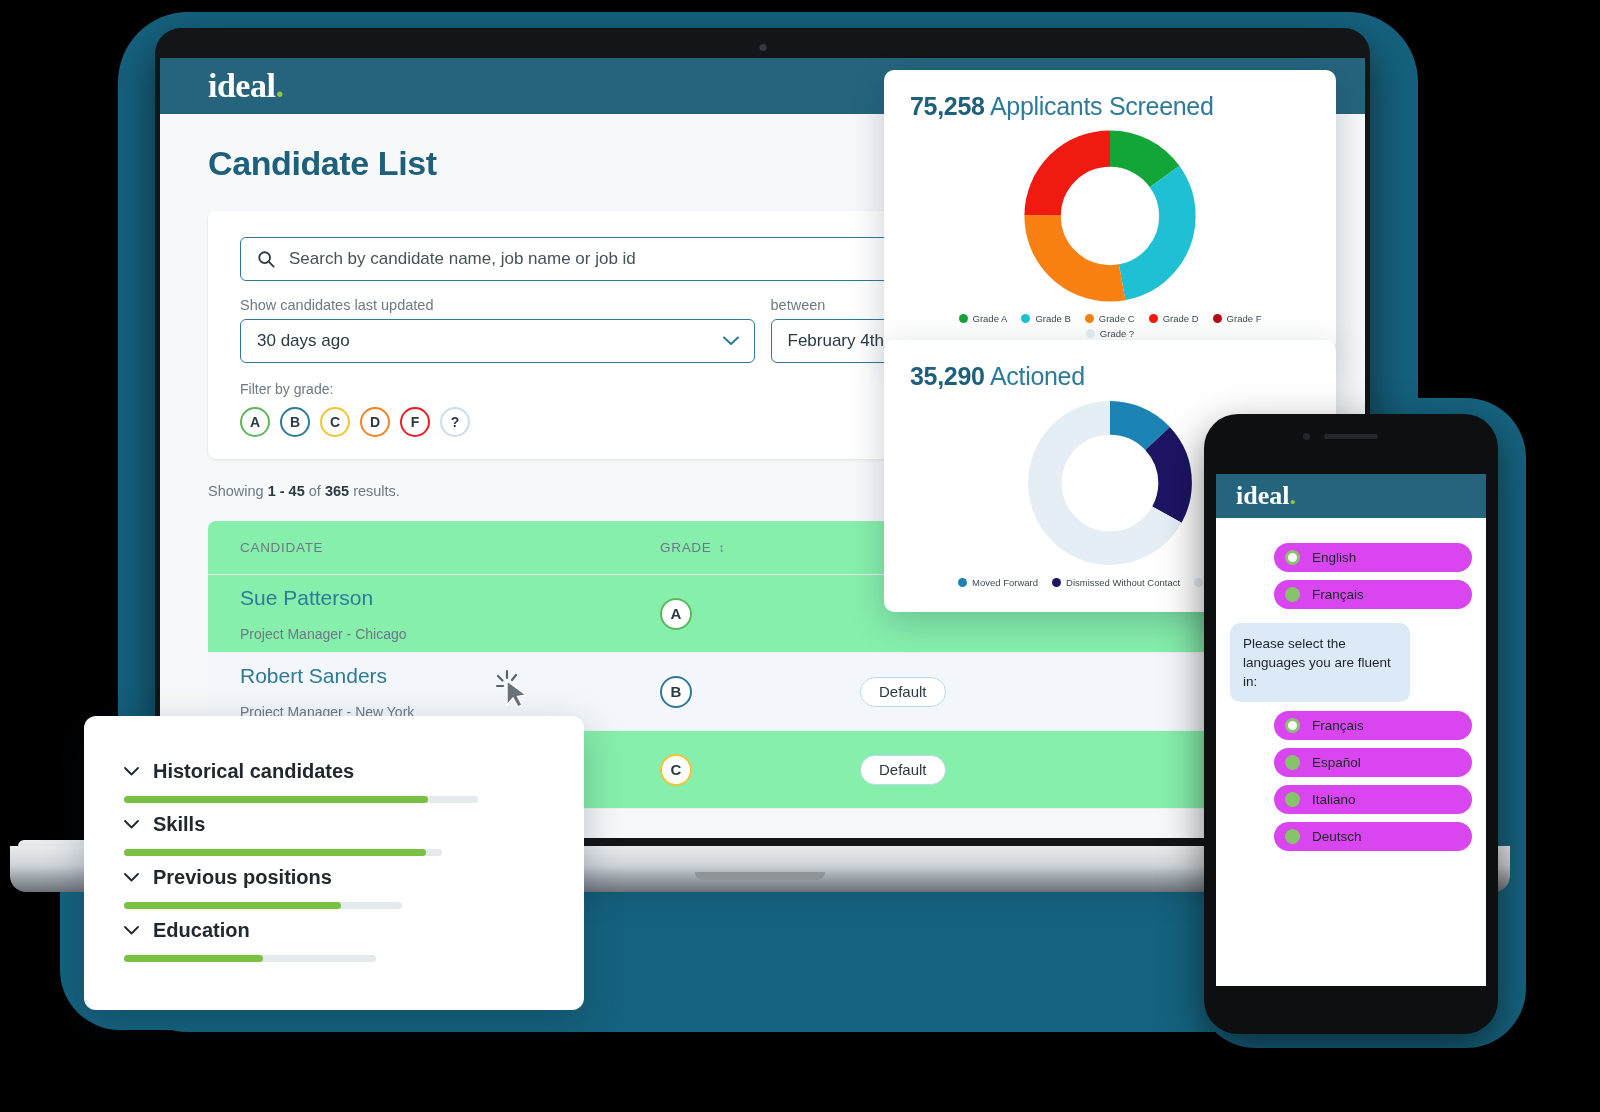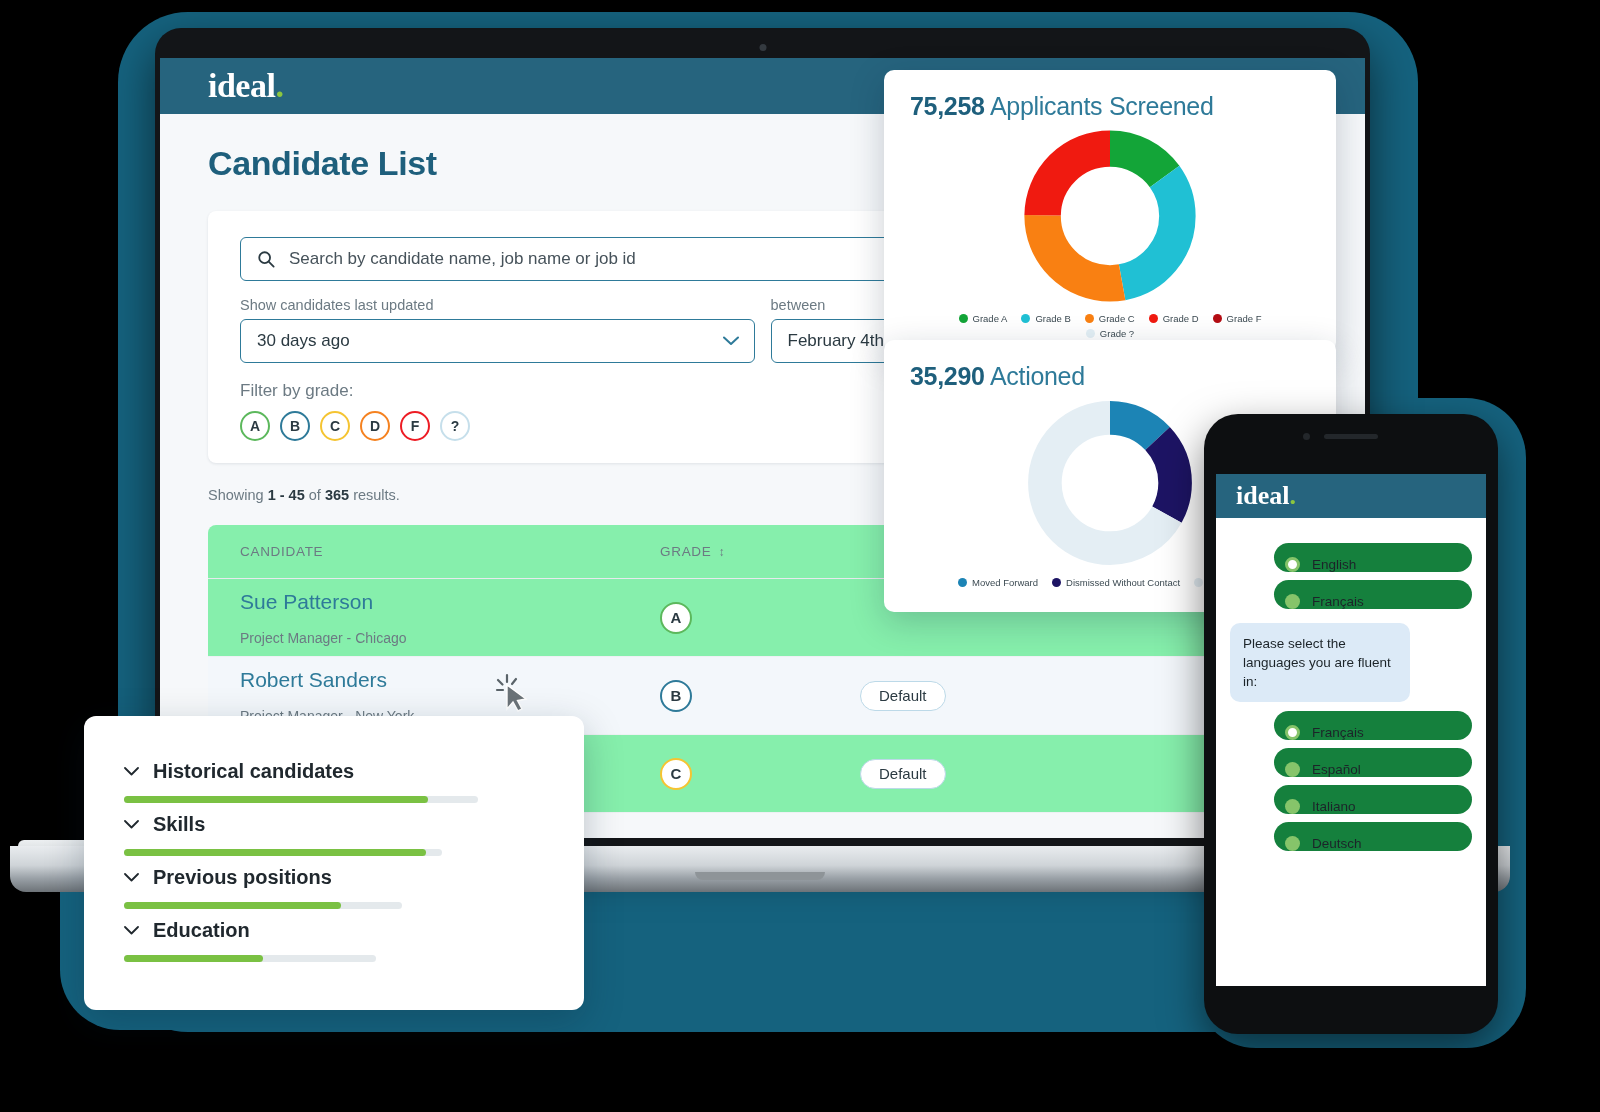--- a/index.html
+++ b/index.html
@@ -99,21 +99,21 @@
   .select-wrap { position: relative; }
   .select-box {
     width: 100%; height: 44px; border: 1.6px solid #2e7a99; border-radius: 6px;
     display: flex; align-items: center; padding: 0 40px 0 16px;
     font-size: 17px; color: #2b3a42; background: #fff;
   }
   .chevron {
     position: absolute; right: 16px; top: 50%; transform: translateY(-50%);
     width: 16px; height: 10px;
   }
-  #grade-filter-label { font-size: 17px; color: #6c7a83; margin: 18px 0 10px 0; }
+  #grade-filter-label { font-size: 14px; color: #6c7a83; margin: 18px 0 10px 0; }
   #grade-row { display: flex; align-items: center; gap: 10px; position: relative; }
   .grade-badge {
     width: 30px; height: 30px; border-radius: 50%; border: 2px solid;
     display: flex; align-items: center; justify-content: center;
     font-size: 14px; font-weight: 700; color: #2b3a42; background: #fff;
   }
   #accepted-chip {
     position: absolute; right: 0; top: 50%; transform: translateY(-50%);
     background: #eef1f4; border-radius: 16px; padding: 6px 14px;
     display: flex; align-items: center; gap: 10px;
@@ -211,22 +211,22 @@
   #phone-logo {
     font-family: "Liberation Serif", serif; font-size: 26px; font-weight: 700; color: #fff;
   }
   #chat-area { padding: 16px 14px 0 14px; }
   .bubble-bot {
     background: #dceaf7; border-radius: 10px; padding: 11px 13px;
     font-size: 13.5px; line-height: 1.42; color: #1c2429; max-width: 205px;
   }
   .option-list { margin-top: 9px; display: flex; flex-direction: column; gap: 8px; align-items: flex-end; }
   .option {
-    background: #15803d; border-radius: 15px; height: 29px; width: 198px;
-    display: flex; align-items: flex-end; padding-left: 11px; gap: 12px;
+    background: #d946ef; border-radius: 15px; height: 29px; width: 198px;
+    display: flex; align-items: center; padding-left: 11px; gap: 12px;
   }
   .radio { width: 15px; height: 15px; border-radius: 50%; background: #86c46a; }
   .radio.selected { background: #fff; border: 3px solid #86c46a; }
   .option-label { font-size: 13.5px; color: #1c2429; }
   .chat-gap { height: 14px; }
 </style>
 </head>
 <body>
 
 <div id="stage">

